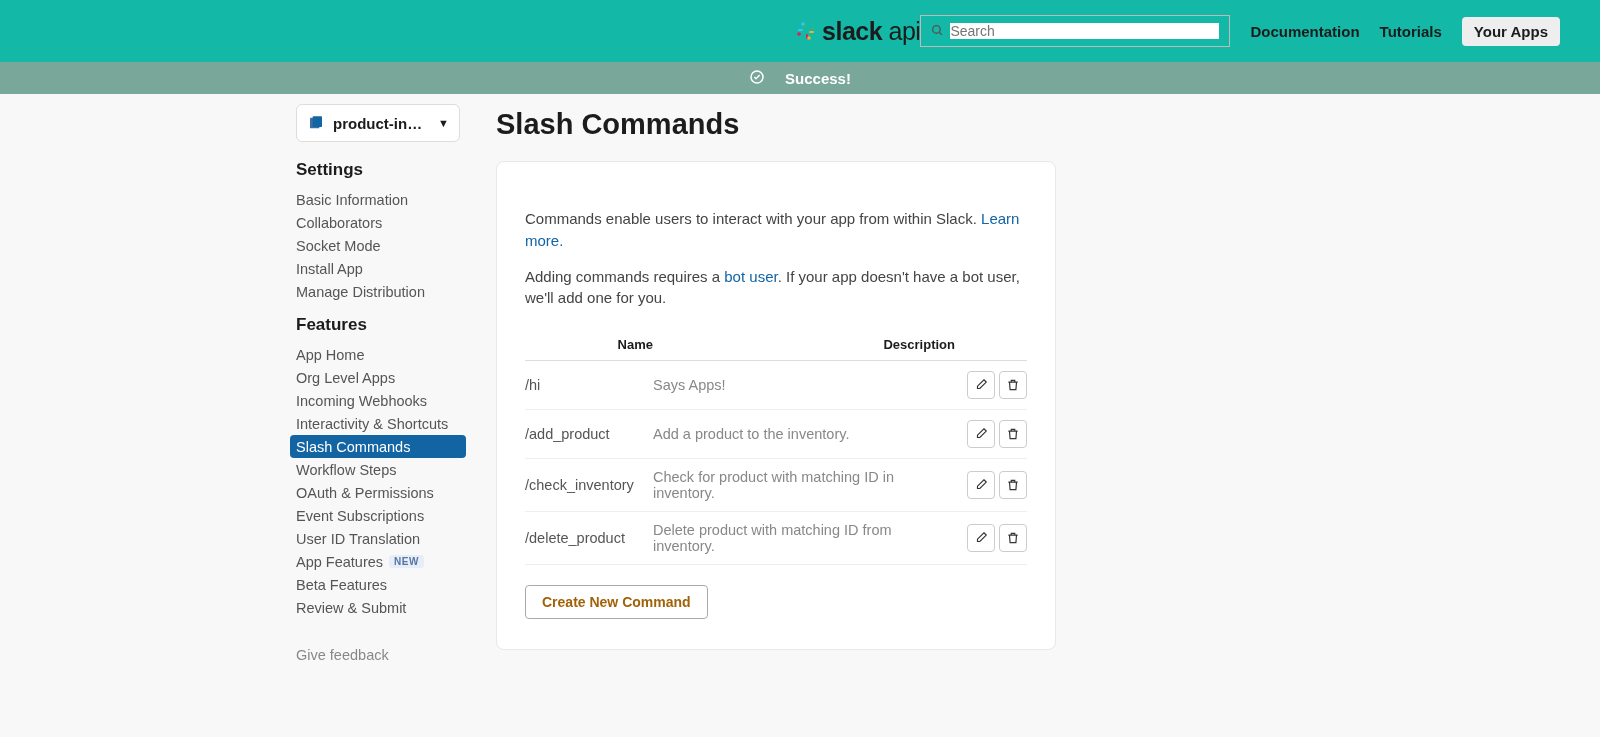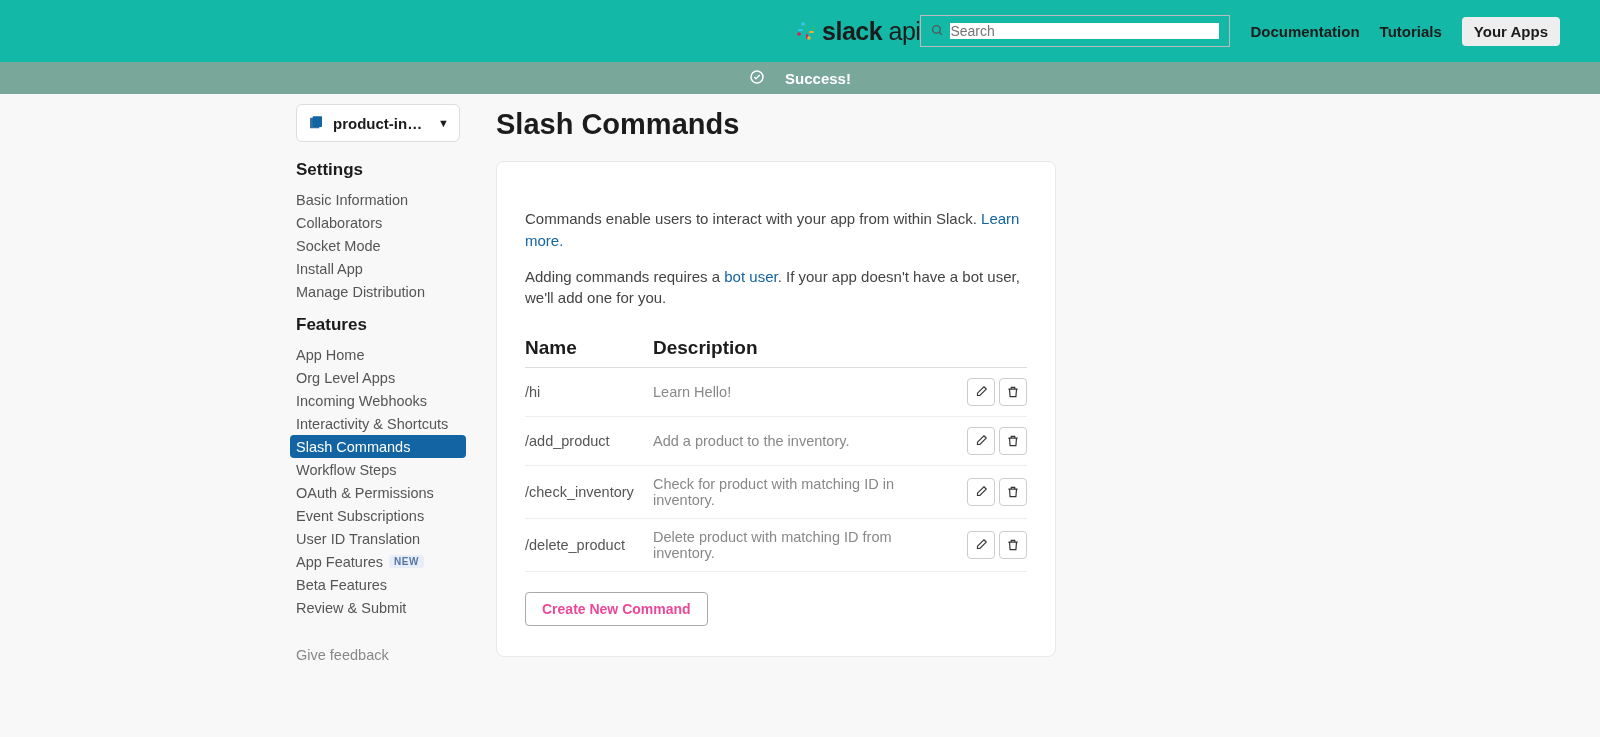--- a/index.html
+++ b/index.html
@@ -172,22 +172,22 @@
     font-size: 15px;
     color: #444;
     line-height: 1.45;
     margin-bottom: 14px;
   }
   .card p:last-of-type { margin-bottom: 20px; }
   .link { color: #1264a3; cursor: pointer; }
 
   table.cmd-table { width: 100%; border-collapse: collapse; }
   .cmd-table th {
-    text-align: left;
-    font-size: 19px;
+    text-align: right;
+    font-size: 13px;
     font-weight: 800;
     padding: 8px 0;
     border-bottom: 1px solid #ddd;
     margin-top: 12px;
   }
   .cmd-table td {
     padding: 10px 0;
     border-bottom: 1px solid #eee;
     font-size: 14.5px;
     vertical-align: middle;
@@ -209,21 +209,21 @@
   }
   .create-btn {
     margin-top: 20px;
     background: #fff;
     border: 1px solid #aaa;
     border-radius: 4px;
     padding: 8px 16px;
     font-size: 14px;
     font-weight: 700;
     cursor: pointer;
-    color: #ec4899;
+    color: #a16207;
   }
 
   
   .slack-logo { width: 24px; height: 24px; position: relative; }
 </style>
 </head>
 <body>
 
 <div class="header">
   <div class="logo-wrap">
@@ -364,21 +364,21 @@
           <thead>
             <tr>
               <th>Name</th>
               <th>Description</th>
               <th></th>
             </tr>
           </thead>
           <tbody id="cmd-body">
               <tr>
                 <td class="name">/hi</td>
-                <td class="desc">Learn Hello!</td>
+                <td class="desc">Says Apps!</td>
                 <td class="actions"><span class="icon-btn">
                     <svg width="14" height="14" viewBox="0 0 24 24" fill="none" stroke="#333" stroke-width="2">
                       <path d="M17 3l4 4-11 11H6v-4z"></path>
                     </svg>
                   </span><span class="icon-btn">
                     <svg width="14" height="14" viewBox="0 0 24 24" fill="none" stroke="#333" stroke-width="2">
                       <path d="M4 7h16M9 7V4h6v3M6 7l1 13h10l1-13"></path>
                     </svg>
                   </span></td>
               </tr>

